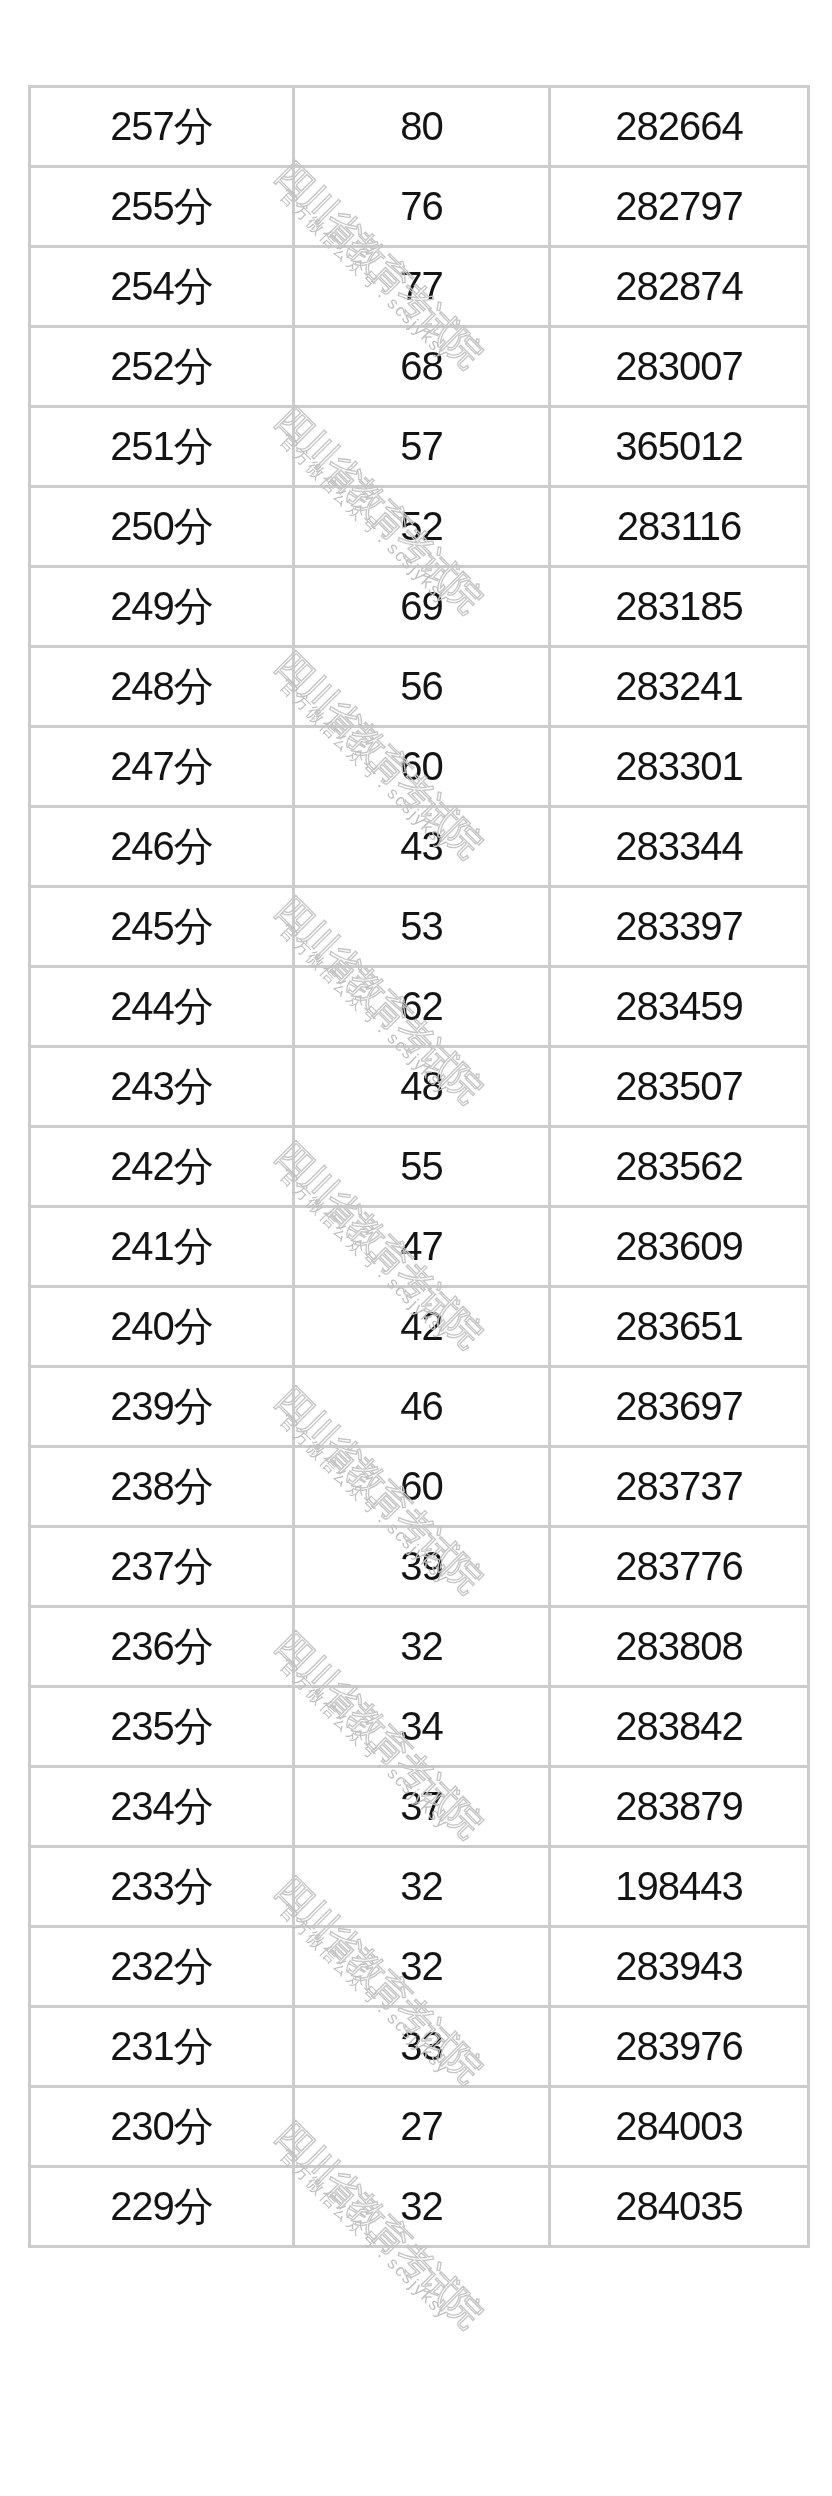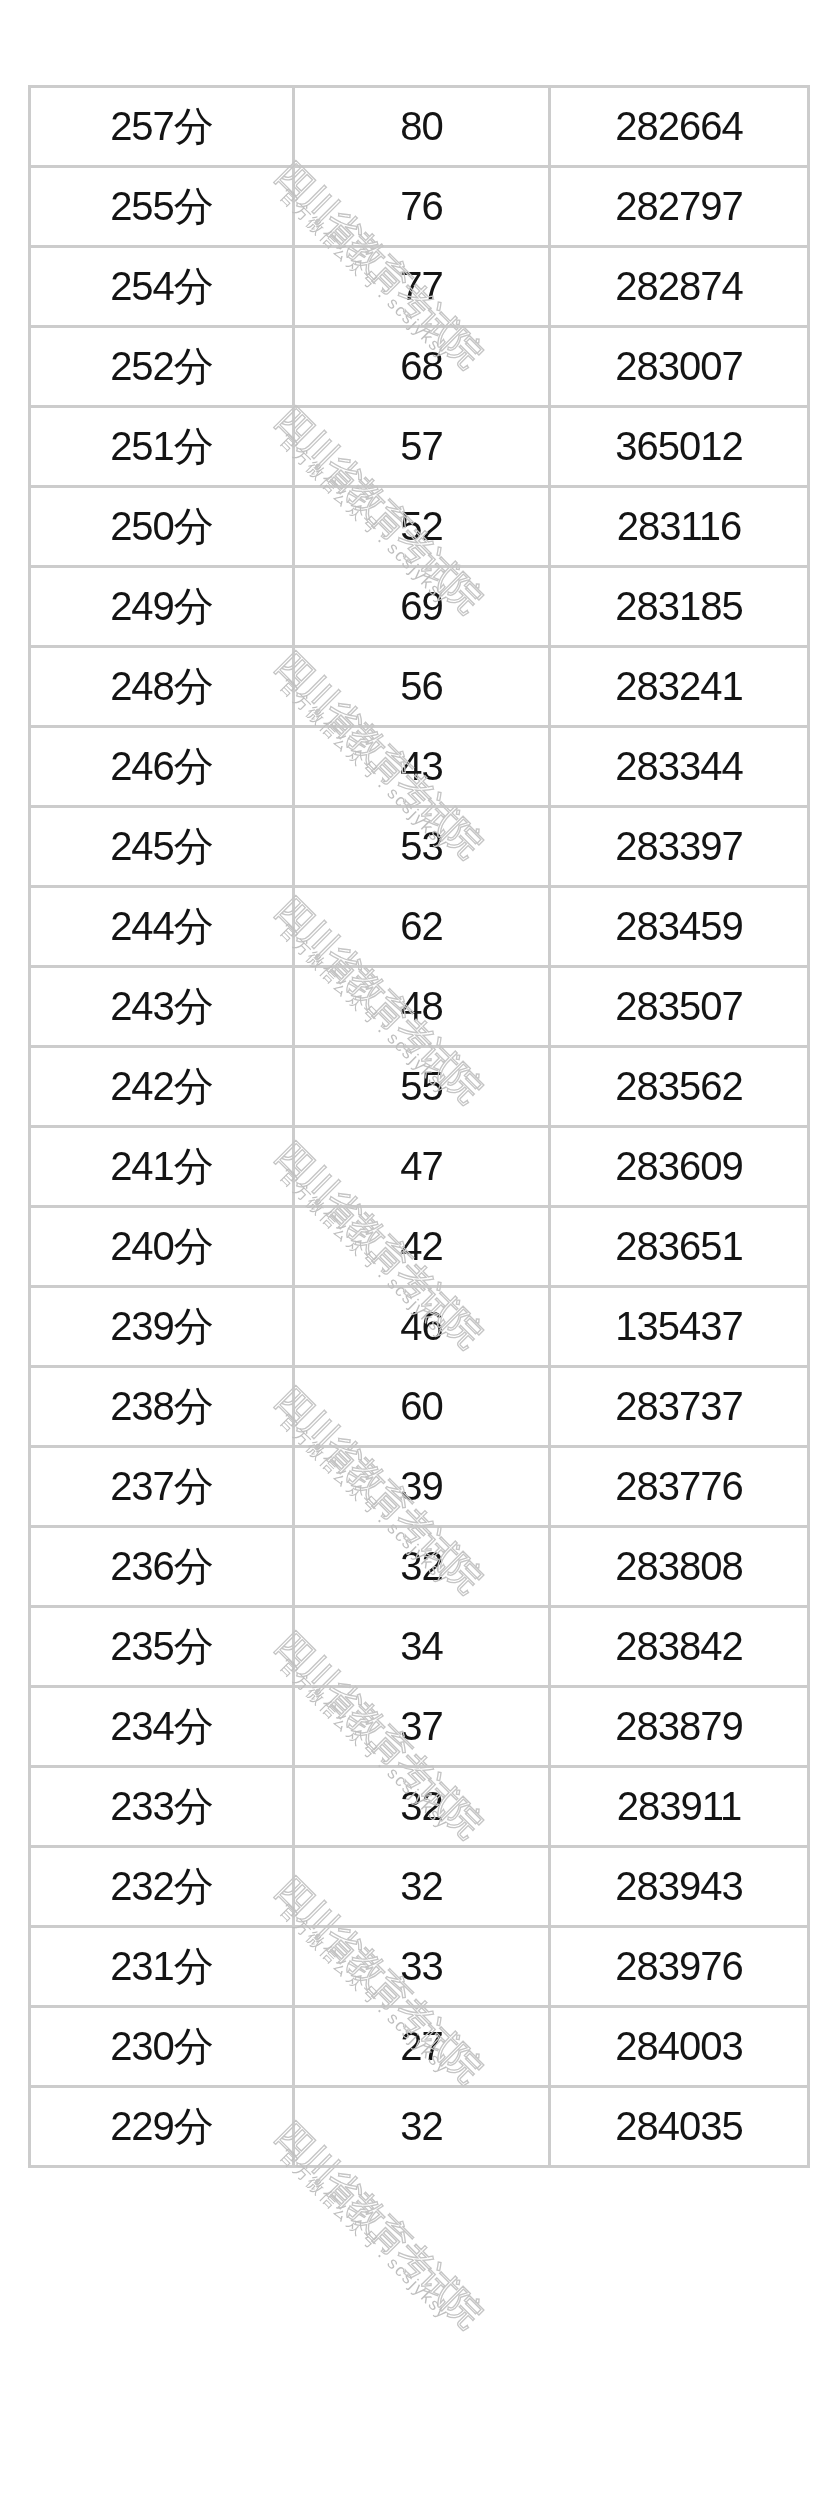--- a/index.html
+++ b/index.html
@@ -125,20 +125,25 @@
     <td>69</td>
     <td>283185</td>
   </tr>
 
   <tr>
     <td>248分</td>
     <td>56</td>
     <td>283241</td>
   </tr>
 
+  <tr>
+    <td>247分</td>
+    <td>60</td>
+    <td>283301</td>
+  </tr>
 
   <tr>
     <td>246分</td>
     <td>43</td>
     <td>283344</td>
   </tr>
 
   <tr>
     <td>245分</td>
     <td>53</td>
@@ -171,21 +176,21 @@
 
   <tr>
     <td>240分</td>
     <td>42</td>
     <td>283651</td>
   </tr>
 
   <tr>
     <td>239分</td>
     <td>46</td>
-    <td>135437</td>
+    <td>283697</td>
   </tr>
 
   <tr>
     <td>238分</td>
     <td>60</td>
     <td>283737</td>
   </tr>
 
   <tr>
     <td>237分</td>
@@ -207,21 +212,21 @@
 
   <tr>
     <td>234分</td>
     <td>37</td>
     <td>283879</td>
   </tr>
 
   <tr>
     <td>233分</td>
     <td>32</td>
-    <td>283911</td>
+    <td>198443</td>
   </tr>
 
   <tr>
     <td>232分</td>
     <td>32</td>
     <td>283943</td>
   </tr>
 
   <tr>
     <td>231分</td>

